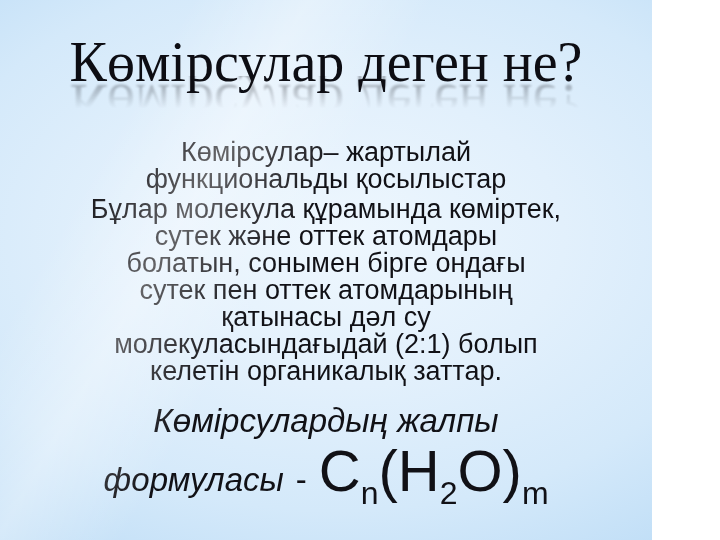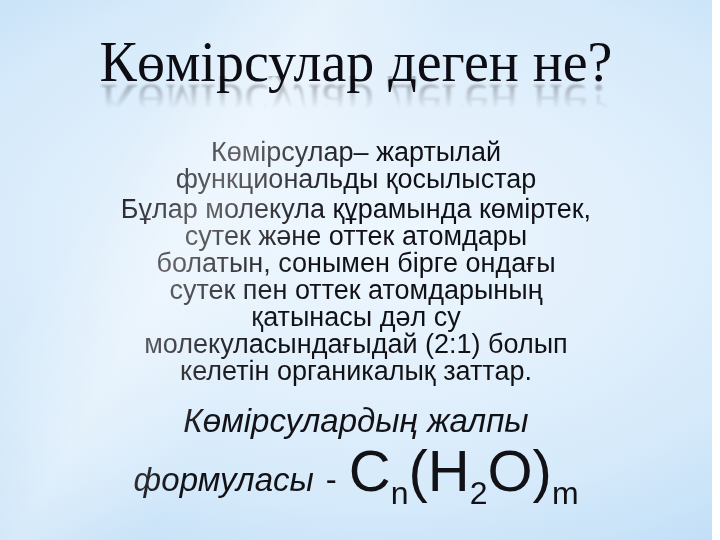--- a/index.html
+++ b/index.html
@@ -4,21 +4,21 @@
 <style>
   html, body {
     margin: 0;
     padding: 0;
     width: 720px;
     height: 540px;
     overflow: hidden;
   }
   .slide {
     position: relative;
-    width: 712px;
+    width: 652px;
     height: 540px;
     background:
       radial-gradient(115% 92% at 52% 44%,
         #eef7fe 0%,
         #e2f0fc 30%,
         #d4e9fa 55%,
         #bcdcf6 80%,
         #a8d2f0 100%);
     font-family: "Liberation Sans", "DejaVu Sans", sans-serif;
     color: #111116;

